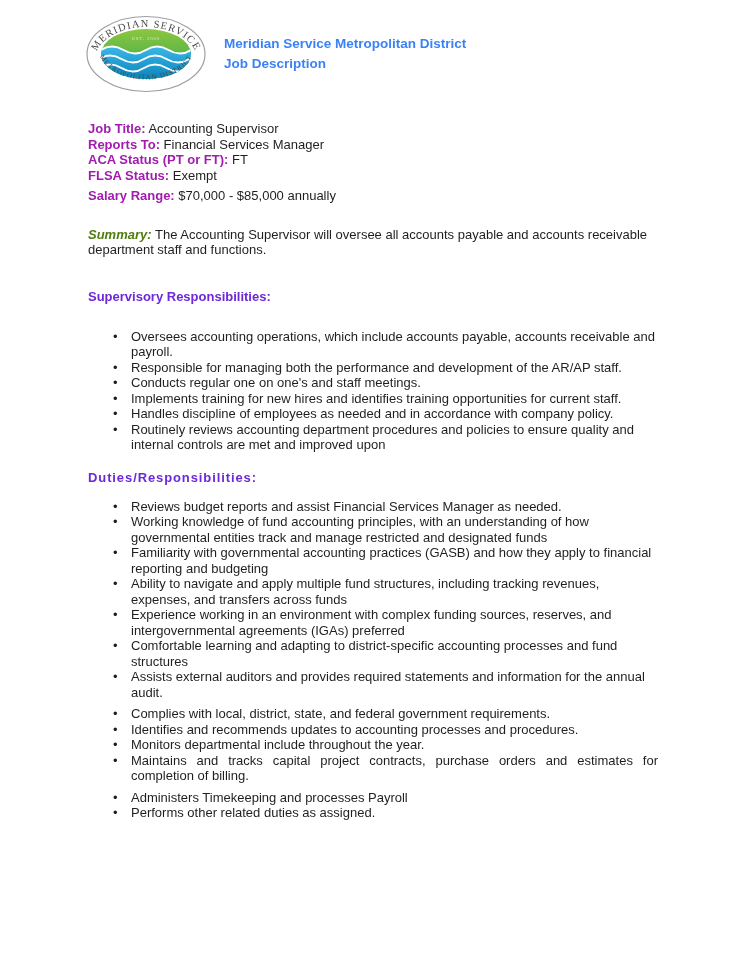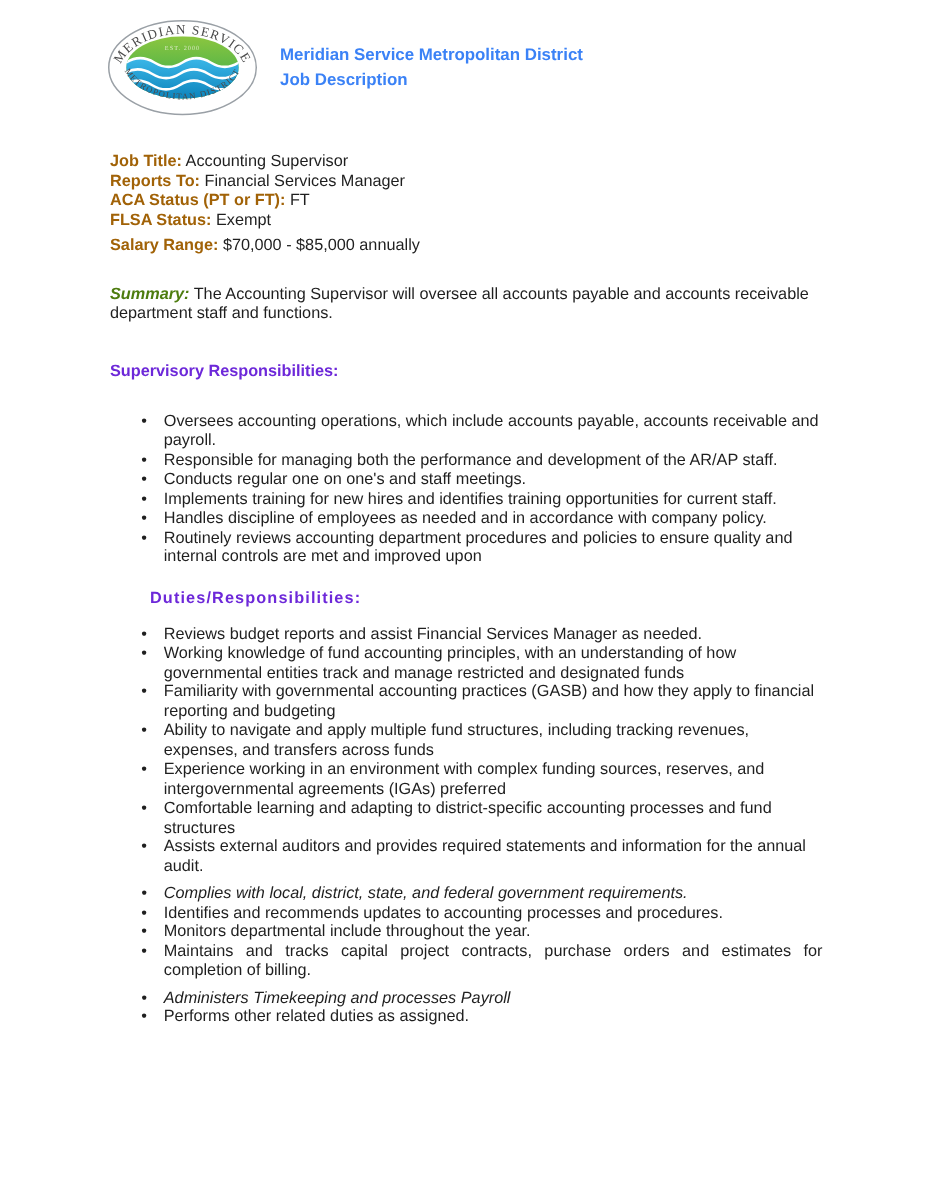--- a/index.html
+++ b/index.html
@@ -20,50 +20,50 @@
   
   .doc-header { display: flex; align-items: center; height: 78px; }
   .logo-svg { width: 124px; height: 78px; flex: 0 0 auto; margin-left: -4px; }
   .org-title { margin-left: 16px; }
   .org-title .line { font-weight: bold; font-size: 13.5px; line-height: 20px; color: #3b82f6; }
 
   
   .job-info { margin-top: 28px; }
   .job-info .field { line-height: 15.5px; }
   .job-info .field.salary { margin-top: 5px; }
-  .lbl { font-weight: bold; color: #a16207; white-space: pre-wrap; }
+  .lbl { font-weight: bold; color: #a21caf; white-space: pre-wrap; }
   .val { white-space: pre-wrap; }
 
   
   .summary { margin: 23px 0 0 0; line-height: 15.5px; width: 570px; }
   .sum-lbl { font-weight: bold; font-style: italic; color: #4d7c0f; white-space: pre-wrap; }
   .sum-text { white-space: pre-wrap; }
 
   
   h2 { font-size: 13px; font-weight: bold; color: #6d28d9; margin: 0; line-height: 15px; }
   h2.sup-heading { margin-top: 31px; }
-  h2.duties-heading { margin-top: 17px; letter-spacing: 0.9px; margin-left: 32px; }
+  h2.duties-heading { margin-top: 17px; letter-spacing: 0.9px; }
 
   
   ul.bullets { margin: 0; padding: 0; list-style: none; width: 570px; }
   ul.bullets.sup-list { margin-top: 25px; }
   ul.bullets.duties-list { margin-top: 14px; }
   ul.bullets li {
     position: relative;
     padding-left: 43px;
     line-height: 15.5px;
   }
   ul.bullets li::before {
     content: "\2022";
     position: absolute;
     left: 25px;
     top: 0;
     line-height: 15.5px;
   }
-  ul.bullets li.gap { margin-top: 6px; font-style: italic; }
+  ul.bullets li.gap { margin-top: 6px; }
   ul.bullets li.justify { text-align: justify; }
 </style>
 </head>
 <body>
 
 <div class="page">
 
   <header class="doc-header">
     <svg class="logo-svg" viewBox="0 0 124 78" aria-hidden="true">
       <defs>

